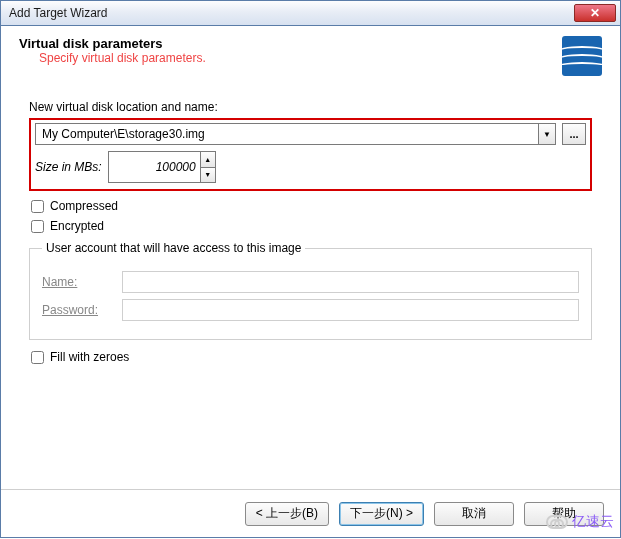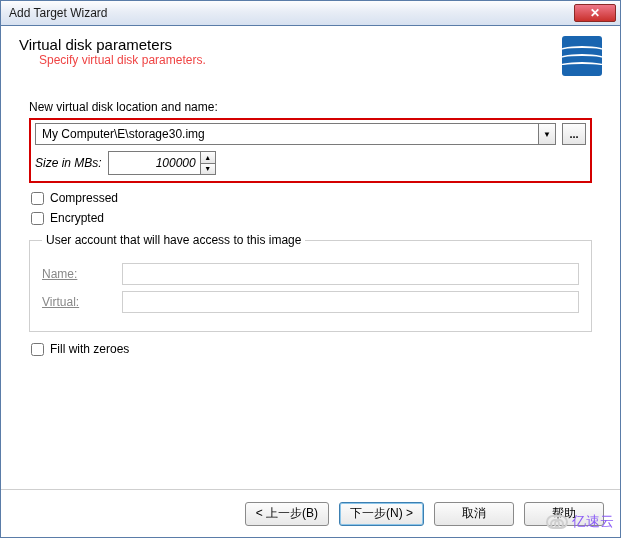--- a/index.html
+++ b/index.html
@@ -40,21 +40,21 @@
     height: 512px;
     background: #fff;
     position: relative;
   }
   .header {
     padding: 10px 18px 14px 18px;
     display: flex;
     align-items: flex-start;
   }
   .header-text { flex: 1; }
-  .header-title { font-weight: normal; font-size: 15px; color: #000; }
+  .header-title { font-weight: bold; font-size: 13px; color: #000; }
   .header-sub { margin-left: 20px; margin-top: 0; color: #ef4444; }
   .logo {
     width: 40px; height: 40px;
     background: #1965b0;
     border-radius: 3px;
     position: relative;
     overflow: hidden;
   }
   .logo::before, .logo::after, .logo .w3 {
     content: "";
@@ -120,21 +120,21 @@
     display: flex;
     align-items: center;
     gap: 6px;
     font-style: italic;
   }
   .size-spin {
     display: flex;
   }
   .size-input {
     width: 92px;
-    height: 24px;
+    height: 32px;
     border: 1px solid #7a7a7a;
     border-right: none;
     text-align: right;
     padding: 2px 4px;
     font: inherit;
     outline: none;
   }
   .spin-btns {
     width: 16px;
     display: flex; flex-direction: column;
@@ -284,21 +284,21 @@
       <span>Encrypted</span>
     </div>
 
     <fieldset class="group">
       <legend>User account that will have access to this image</legend>
       <div class="field-row">
         <label>Name:</label>
         <input type="text" disabled="" value="" style="">
       </div>
       <div class="field-row">
-        <label>Virtual:</label>
+        <label>Password:</label>
         <input type="password" disabled="" value="" style="">
       </div>
     </fieldset>
 
     <div class="check-row">
       <input type="checkbox" style="">
       <span>Fill with zeroes</span>
     </div>
 
   </div>

